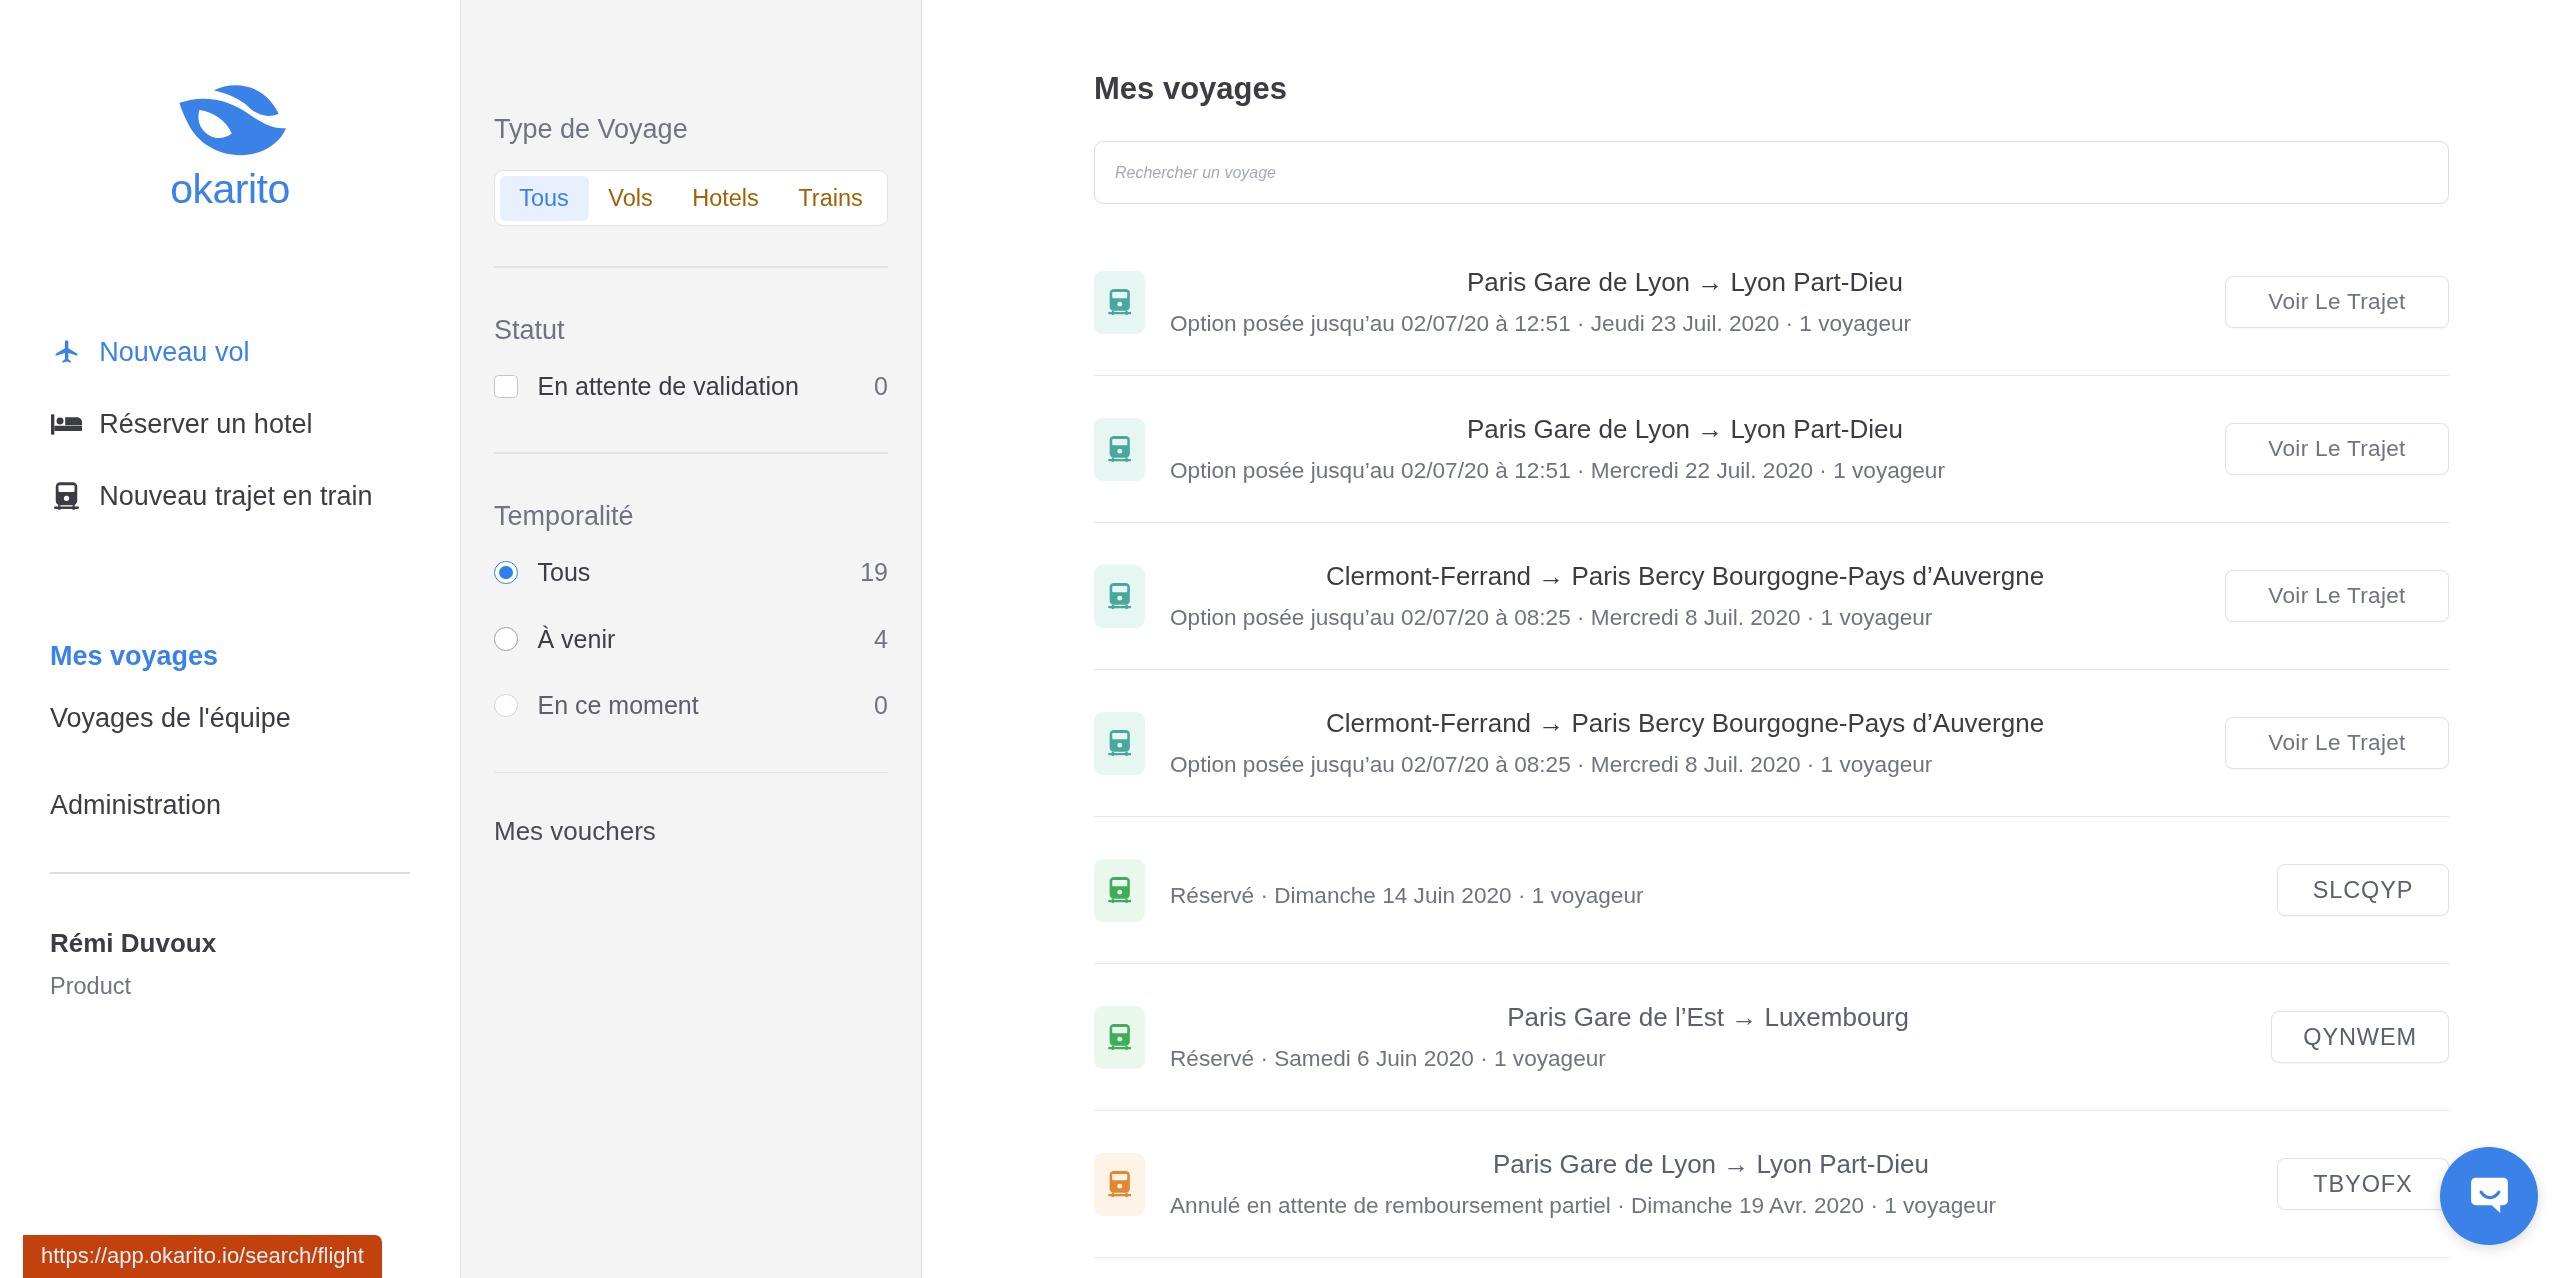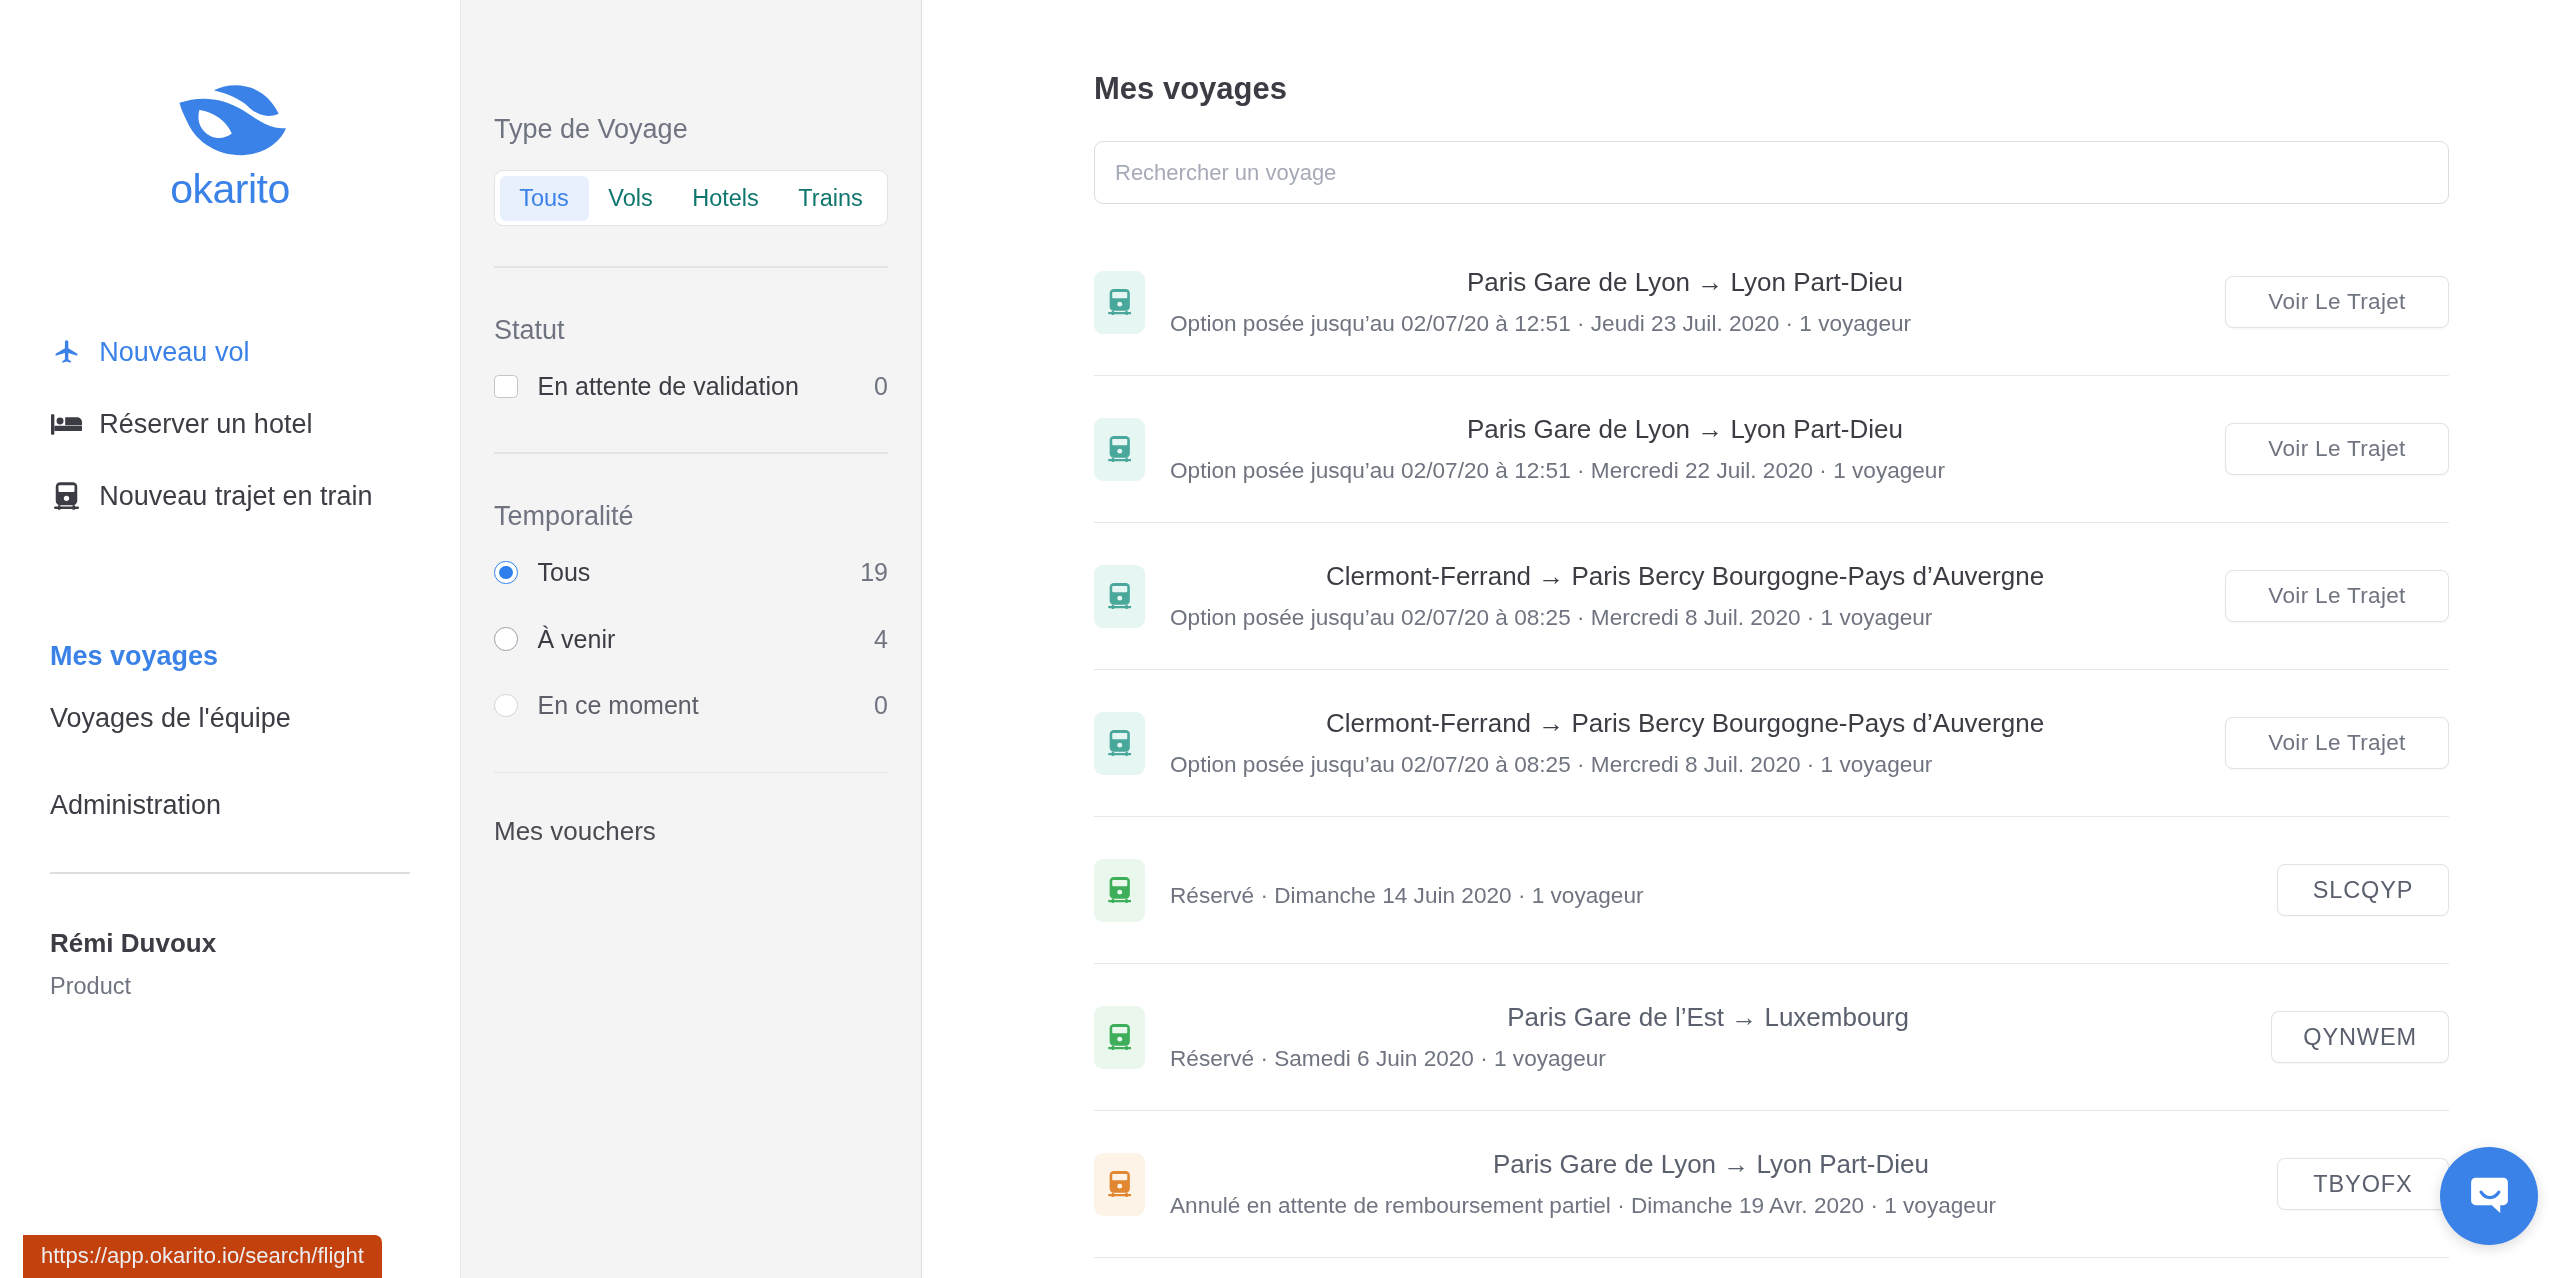--- a/index.html
+++ b/index.html
@@ -63,21 +63,21 @@
     padding-top: 114px;
   }
   .seg-group {
     margin-top: 25px;
     display: flex; background: #ffffff;
     border: 1.8px solid #e2e2e7; border-radius: 9px;
     padding: 4.5px; height: 56px; align-items: stretch;
   }
   .seg {
     flex: 1 1 auto; display: flex; align-items: center; justify-content: center;
-    font-size: 23.5px; color: #0f766e; border-radius: 6.3px; cursor: pointer;
+    font-size: 23.5px; color: #a16207; border-radius: 6.3px; cursor: pointer;
     padding: 0 14.5px; white-space: nowrap;
   }
   .seg.active { background: #e8f0fd; color: #3b82e8; }
 
   .hr { height: 1.8px; background: #e2e2e7; }
   .hr.m1 { margin-top: 40px; }
 
   .filter-title.t2 { padding-top: 47px; }
   .filter-title.t3 { padding-top: 47px; }
 
@@ -112,21 +112,21 @@
   .main-inner { padding: 0 127px 0 172px; }
   .page-title { font-size: 31px; font-weight: 700; color: #3c3c44; padding-top: 71px; }
   .search-box {
     margin-top: 34px; height: 63px; width: 100%;
     border: 1.8px solid #dcdce1; border-radius: 9px;
     display: flex; align-items: center; padding: 0 20px;
     background: #fff;
   }
   .search-box input {
     border: none; outline: none; width: 100%; background: transparent;
-    font-family: "Liberation Sans", sans-serif; font-size: 22px; color: #3c3c44;
+    font-family: "Liberation Sans", sans-serif; font-size: 16px; color: #3c3c44; font-style: italic;
   }
   .search-box input::placeholder { color: #a5aab6; }
 
   .trips { margin-top: 25px; }
   .trip {
     display: flex; align-items: center;
     height: 147px;
     border-bottom: 1.8px solid #e7e7ea;
   }
   .trip:last-child { border-bottom: 1.8px solid #e7e7ea; }

